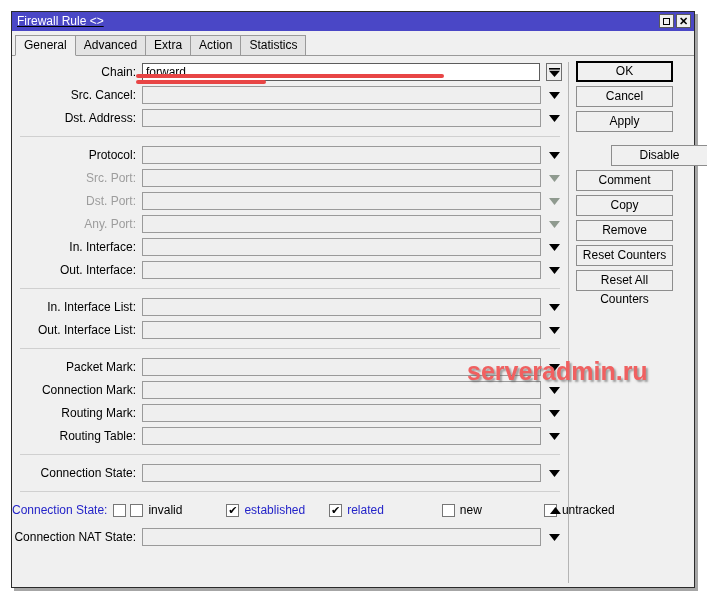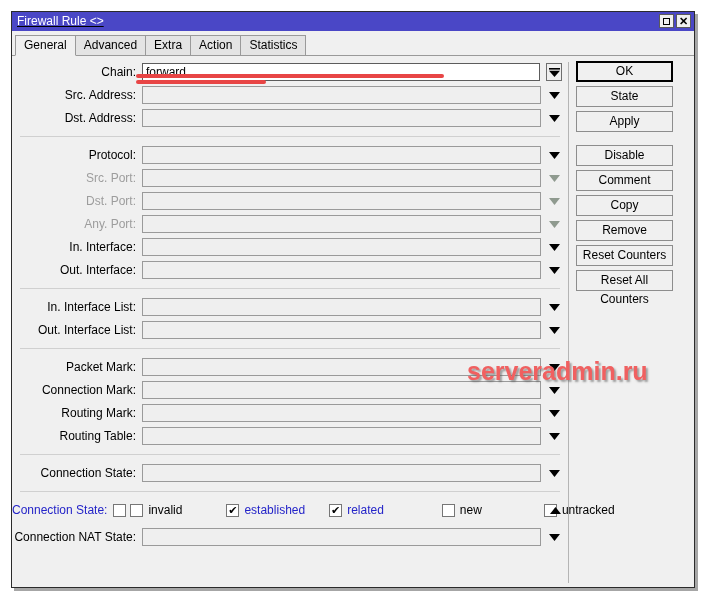--- a/index.html
+++ b/index.html
@@ -217,21 +217,21 @@
     font-size: 12px;
     font-family: "Liberation Sans", sans-serif;
     color: #000;
     margin-bottom: 4px;
     cursor: pointer;
     line-height: 19px;
     text-align: center;
     padding: 0;
   }
   .btn.primary { border: 2px solid #000; line-height: 17px; }
-  .btn.gap { margin-top: 13px; }
+  .btn.gap { margin-top: 13px; margin-left: 35px; }
 
   
   .redline {
     position: absolute;
     height: 4px;
     background: #e84545;
     border-radius: 2px;
   }
   #watermark {
     position: absolute;
@@ -290,21 +290,21 @@
             <span class="field active">forward</span>
             <span class="combo-btn">
               <svg width="11" height="9" viewBox="0 0 11 9">
                 <rect x="0" y="0" width="11" height="1.6" fill="#000"></rect>
                 <polygon points="0,2.8 11,2.8 5.5,9" fill="#000"></polygon>
               </svg>
             </span>
           </div>
           <div class="redline" style="left: 124px; top: 24px; width: 130px;"></div>
           <div class="row">
-            <span class="lbl">Src. Address:</span>
+            <span class="lbl">Src. Cancel:</span>
             <span class="field"></span>
             <span class="arrow">
               <svg width="11" height="7" viewBox="0 0 11 7">
                 <polygon points="0,0 11,0 5.5,7" fill="#000"></polygon>
               </svg>
             </span>
           </div>
           <div class="row">
             <span class="lbl">Dst. Address:</span>
             <span class="field"></span>
@@ -482,21 +482,21 @@
               <polygon points="0,0 11,0 5.5,7" fill="#000"></polygon>
             </svg>
         </span>
       </div>
     </div>
 
     <div id="vdivider"></div>
 
     <div id="button-pane">
         <button class="btn primary">OK</button>
-        <button class="btn">State</button>
+        <button class="btn">Cancel</button>
         <button class="btn">Apply</button>
         <button class="btn gap">Disable</button>
         <button class="btn">Comment</button>
         <button class="btn">Copy</button>
         <button class="btn">Remove</button>
         <button class="btn">Reset Counters</button>
         <button class="btn">Reset All Counters</button>
       </div>
   </div>
 

